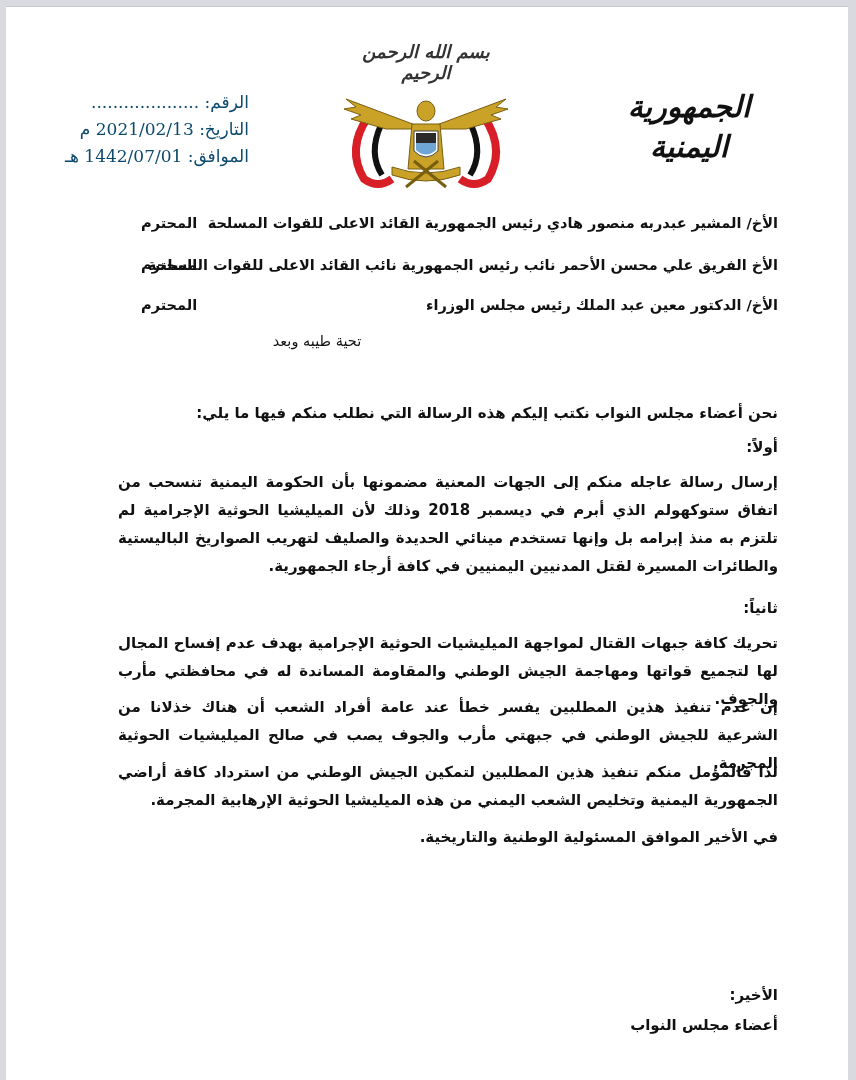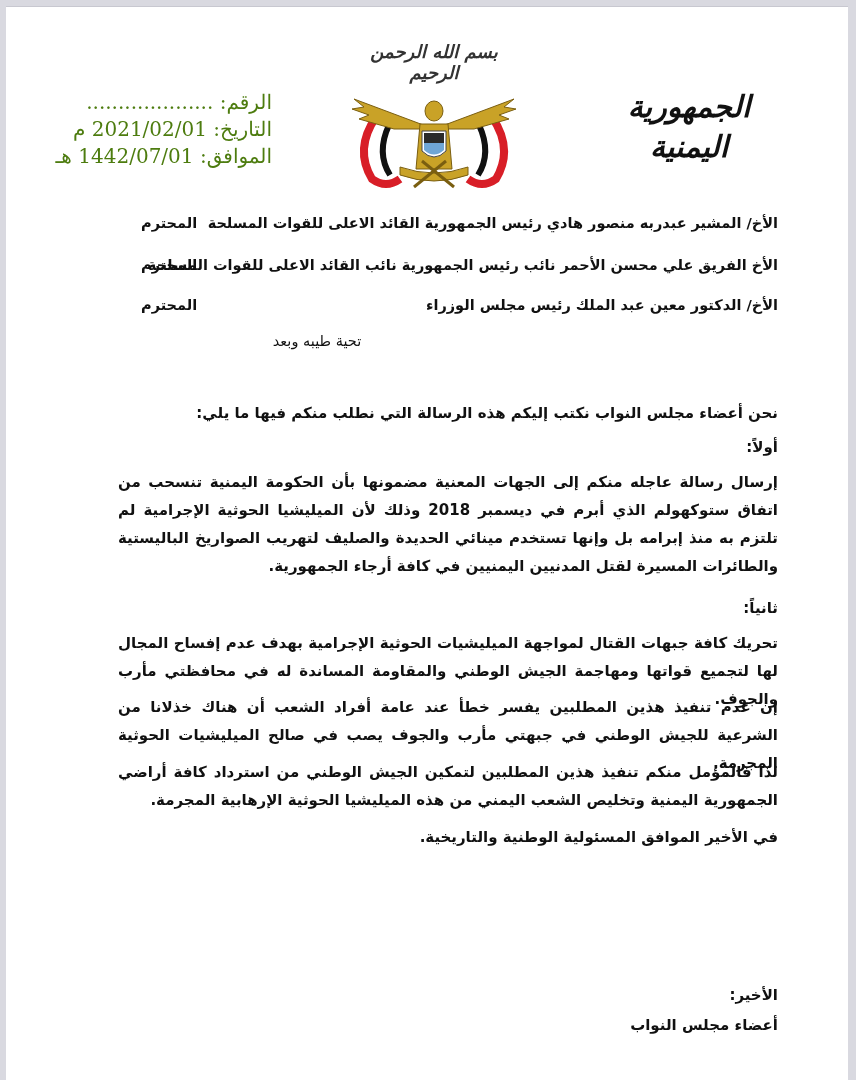--- a/index.html
+++ b/index.html
@@ -18,31 +18,31 @@
   .rtl { direction: rtl; unicode-bidi: embed; }
 
   
   .header-right {
     position: absolute; right: 54px; top: 80px; width: 210px; text-align: center;
     font-family: "DejaVu Serif", "Liberation Serif", serif;
   }
   .hdr-rep { font-size: 30px; font-style: italic; font-weight: bold; letter-spacing: -1px; line-height: 40px; }
   .hdr-parl { font-size: 26px; font-style: italic; line-height: 34px; }
 
-  .header-center { position: absolute; left: 328px; top: 22px; width: 200px; height: 180px; }
+  .header-center { position: absolute; left: 320px; top: 22px; width: 200px; height: 180px; }
   .basmala {
     position: absolute; left: 30px; top: 12px; width: 140px; text-align: center;
     font-family: "DejaVu Serif", "Liberation Serif", serif;
     font-size: 18px; font-style: italic; font-weight: bold; color: #333;
   }
 
   .header-left {
-    position: absolute; left: 116px; top: 82px; width: 150px;
+    position: absolute; left: 93px; top: 82px; width: 150px;
     font-family: "DejaVu Serif", "Liberation Serif", serif;
-    font-size: 20px; line-height: 27px; color: #4d7c0f;
+    font-size: 17px; line-height: 27px; color: #0c4a6e;
   }
   .header-left .row { direction: rtl; text-align: right; white-space: nowrap; }
 
   
   .addr { position: absolute; right: 70px; left: 135px; font-size: 14.5px; font-weight: bold; direction: rtl; }
   .addr .name { position: absolute; right: 0; white-space: nowrap; }
   .addr .honor { position: absolute; left: 0; white-space: nowrap; }
 
   .center-line { position: absolute; left: 0; right: 0; text-align: center; font-size: 14.5px; font-weight: normal; direction: rtl; }
 
@@ -89,21 +89,21 @@
     </svg>
   </div>
 
   <div class="header-left">
     <div class="row">
       <span>الرقم:</span>
       <span>....................</span>
     </div>
     <div class="row">
       <span>التاريخ:</span>
-      <span>2021/02/01 م</span>
+      <span>2021/02/13 م</span>
     </div>
     <div class="row">
       <span>الموافق:</span>
       <span>1442/07/01 هـ</span>
     </div>
   </div>
 
   <div class="addr" style="top:208px;">
     <span class="name">الأخ/ المشير عبدربه منصور هادي رئيس الجمهورية القائد الاعلى للقوات المسلحة</span>
     <span class="honor">المحترم</span>

